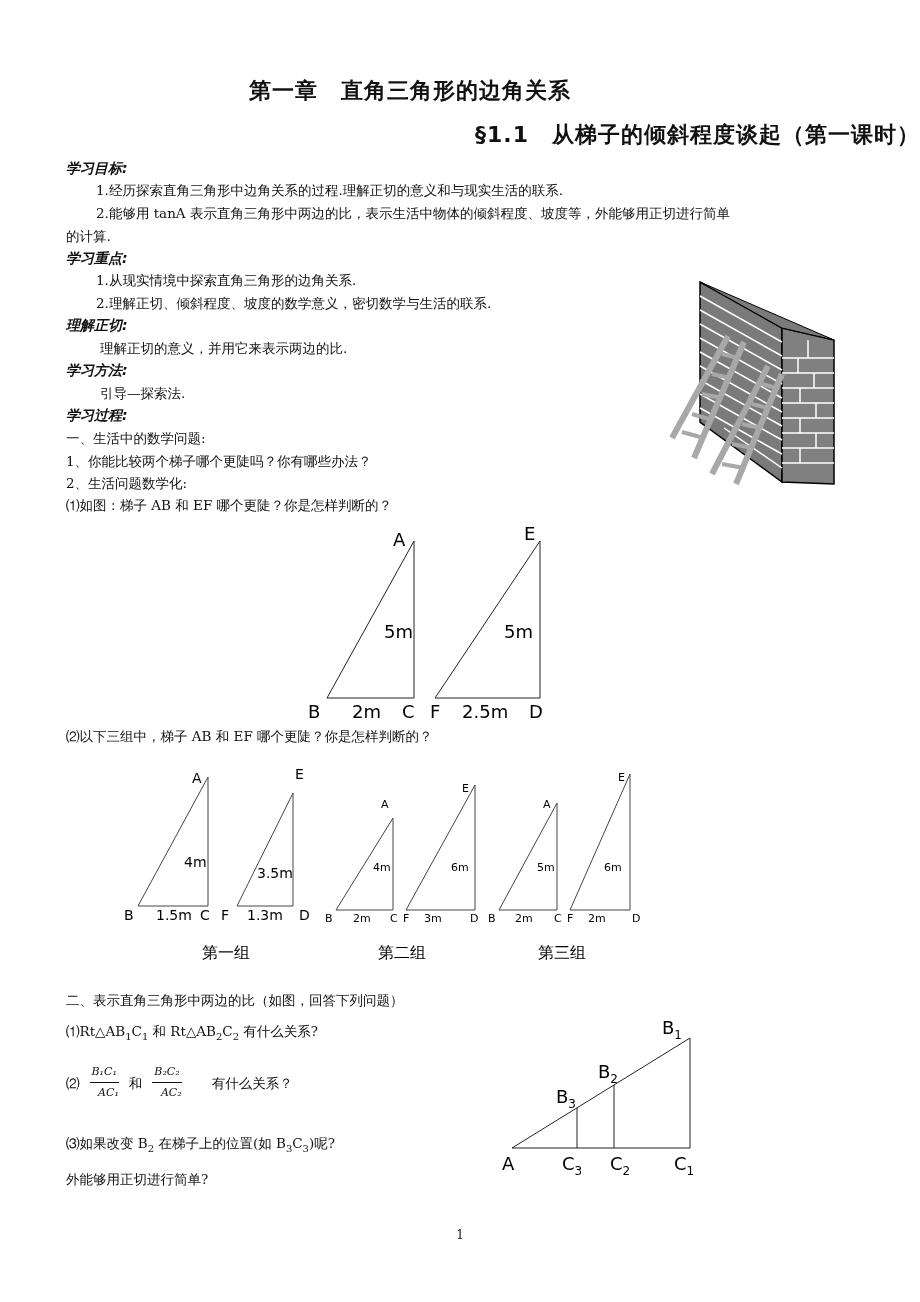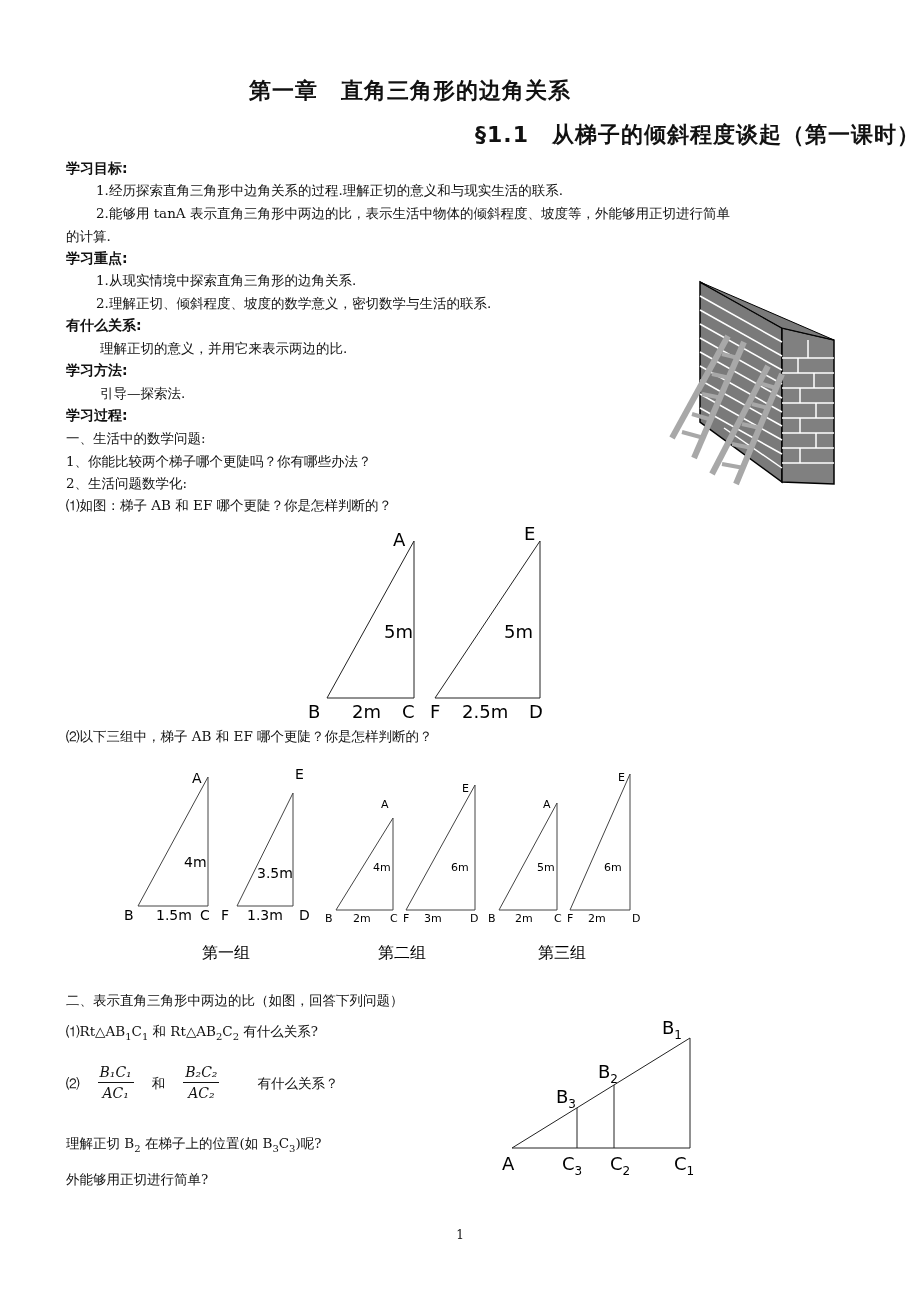--- a/index.html
+++ b/index.html
@@ -4,46 +4,46 @@
 <style>
   html, body { margin: 0; padding: 0; background: #ffffff; }
   body { width: 920px; height: 1302px; position: relative; overflow: hidden;
          font-family: "DejaVu Serif", "Liberation Serif", serif; color: #111; }
   .abs { position: absolute; }
   .title1 { left: 0; width: 820px; top: 76px; text-align: center; font-size: 22px; font-weight: bold;
             font-family: "DejaVu Sans", "Liberation Sans", sans-serif; letter-spacing: 1px; }
   .title2 { left: 0; width: 920px; top: 120px; text-align: right; font-size: 22px; font-weight: bold;
             font-family: "DejaVu Sans", "Liberation Sans", sans-serif; letter-spacing: 1px; }
   .line { position: absolute; left: 66px; font-size: 13.5px; line-height: 20px; white-space: nowrap; }
-  .head { font-weight: bold; font-family: "DejaVu Sans", "Liberation Sans", sans-serif; font-size: 14px; }
+  .head { font-weight: bold; font-family: "DejaVu Sans", "Liberation Sans", sans-serif; font-size: 14px; font-style: italic; }
   .indent { left: 96px; }
   .indent2 { left: 100px; }
   svg text { font-family: "DejaVu Sans", "Liberation Sans", sans-serif; }
-  .frac { display: inline-block; vertical-align: middle; text-align: center; font-style: italic; font-size: 14px; margin: 0 18px; }
+  .frac { display: inline-block; vertical-align: middle; text-align: center; font-style: italic; font-size: 11px; margin: 0 10px; }
   .frac .num { display: block; border-bottom: 1px solid #111; padding: 0 2px; line-height: 20px; }
-  .frac .den { display: block; line-height: 20px; }
+  .frac .den { display: block; line-height: 20px; text-align: right; }
   sub { font-size: 10px; }
   .pagenum { left: 0; width: 920px; top: 1228px; text-align: center; font-size: 12px; }
 </style>
 </head>
 <body>
 
 <div class="abs title1">第一章　直角三角形的边角关系</div>
 <div class="abs title2">§1.1　从梯子的倾斜程度谈起（第一课时）</div>
 
 <div class="line head" style="top:158px">学习目标:</div>
 <div class="line indent" style="top:180px">1.经历探索直角三角形中边角关系的过程.理解正切的意义和与现实生活的联系.</div>
 <div class="line indent" style="top:203px">2.能够用 tanA 表示直角三角形中两边的比，表示生活中物体的倾斜程度、坡度等，外能够用正切进行简单</div>
 <div class="line" style="top:226px">的计算.</div>
 
 <div class="line head" style="top:248px">学习重点:</div>
 <div class="line indent" style="top:270px">1.从现实情境中探索直角三角形的边角关系.</div>
 <div class="line indent" style="top:293px">2.理解正切、倾斜程度、坡度的数学意义，密切数学与生活的联系.</div>
 
-<div class="line head" style="top:315px">有什么关系:</div>
+<div class="line head" style="top:315px">理解正切:</div>
 <div class="line indent2" style="top:338px">理解正切的意义，并用它来表示两边的比.</div>
 
 <div class="line head" style="top:360px">学习方法:</div>
 <div class="line indent2" style="top:383px">引导—探索法.</div>
 
 <div class="line head" style="top:405px">学习过程:</div>
 <div class="line" style="top:428px">一、生活中的数学问题:</div>
 <div class="line" style="top:451px">1、你能比较两个梯子哪个更陡吗？你有哪些办法？</div>
 <div class="line" style="top:473px">2、生活问题数学化:</div>
 <div class="line" style="top:495px">⑴如图：梯子 AB 和 EF 哪个更陡？你是怎样判断的？</div>
@@ -167,21 +167,21 @@
   <text x="428" y="198" font-size="16">第三组</text>
 </svg>
 
 <div class="line" style="top:990px">二、表示直角三角形中两边的比（如图，回答下列问题）</div>
 <div class="line" style="top:1021px"><span>⑴Rt△AB</span><sub>1</sub><span>C</span><sub>1</sub><span> 和 Rt△AB</span><sub>2</sub><span>C</span><sub>2</sub><span> 有什么关系?</span></div>
 
 <div class="line" style="top:1062px;line-height:22px">
   <span style="vertical-align:middle">⑵</span><span class="frac"><span class="num">B₁C₁</span><span class="den">AC₁</span></span><span style="vertical-align:middle">和</span><span class="frac"><span class="num">B₂C₂</span><span class="den">AC₂</span></span><span style="vertical-align:middle;margin-left:20px">有什么关系？</span>
 </div>
 
-<div class="line" style="top:1133px"><span>理解正切 B</span><sub>2</sub><span> 在梯子上的位置(如 B</span><sub>3</sub><span>C</span><sub>3</sub><span>)呢?</span></div>
+<div class="line" style="top:1133px"><span>⑶如果改变 B</span><sub>2</sub><span> 在梯子上的位置(如 B</span><sub>3</sub><span>C</span><sub>3</sub><span>)呢?</span></div>
 <div class="line" style="top:1169px">外能够用正切进行简单?</div>
 
 <svg class="abs" style="left:490px;top:1010px" width="240" height="170">
   <g stroke="#222" stroke-width="1" fill="none">
     <line x1="22" y1="138" x2="200" y2="138"></line>
     <line x1="22" y1="138" x2="200" y2="28"></line>
     <line x1="200" y1="28" x2="200" y2="138"></line>
     <line x1="124" y1="75" x2="124" y2="138"></line>
     <line x1="87" y1="98" x2="87" y2="138"></line>
   </g>

